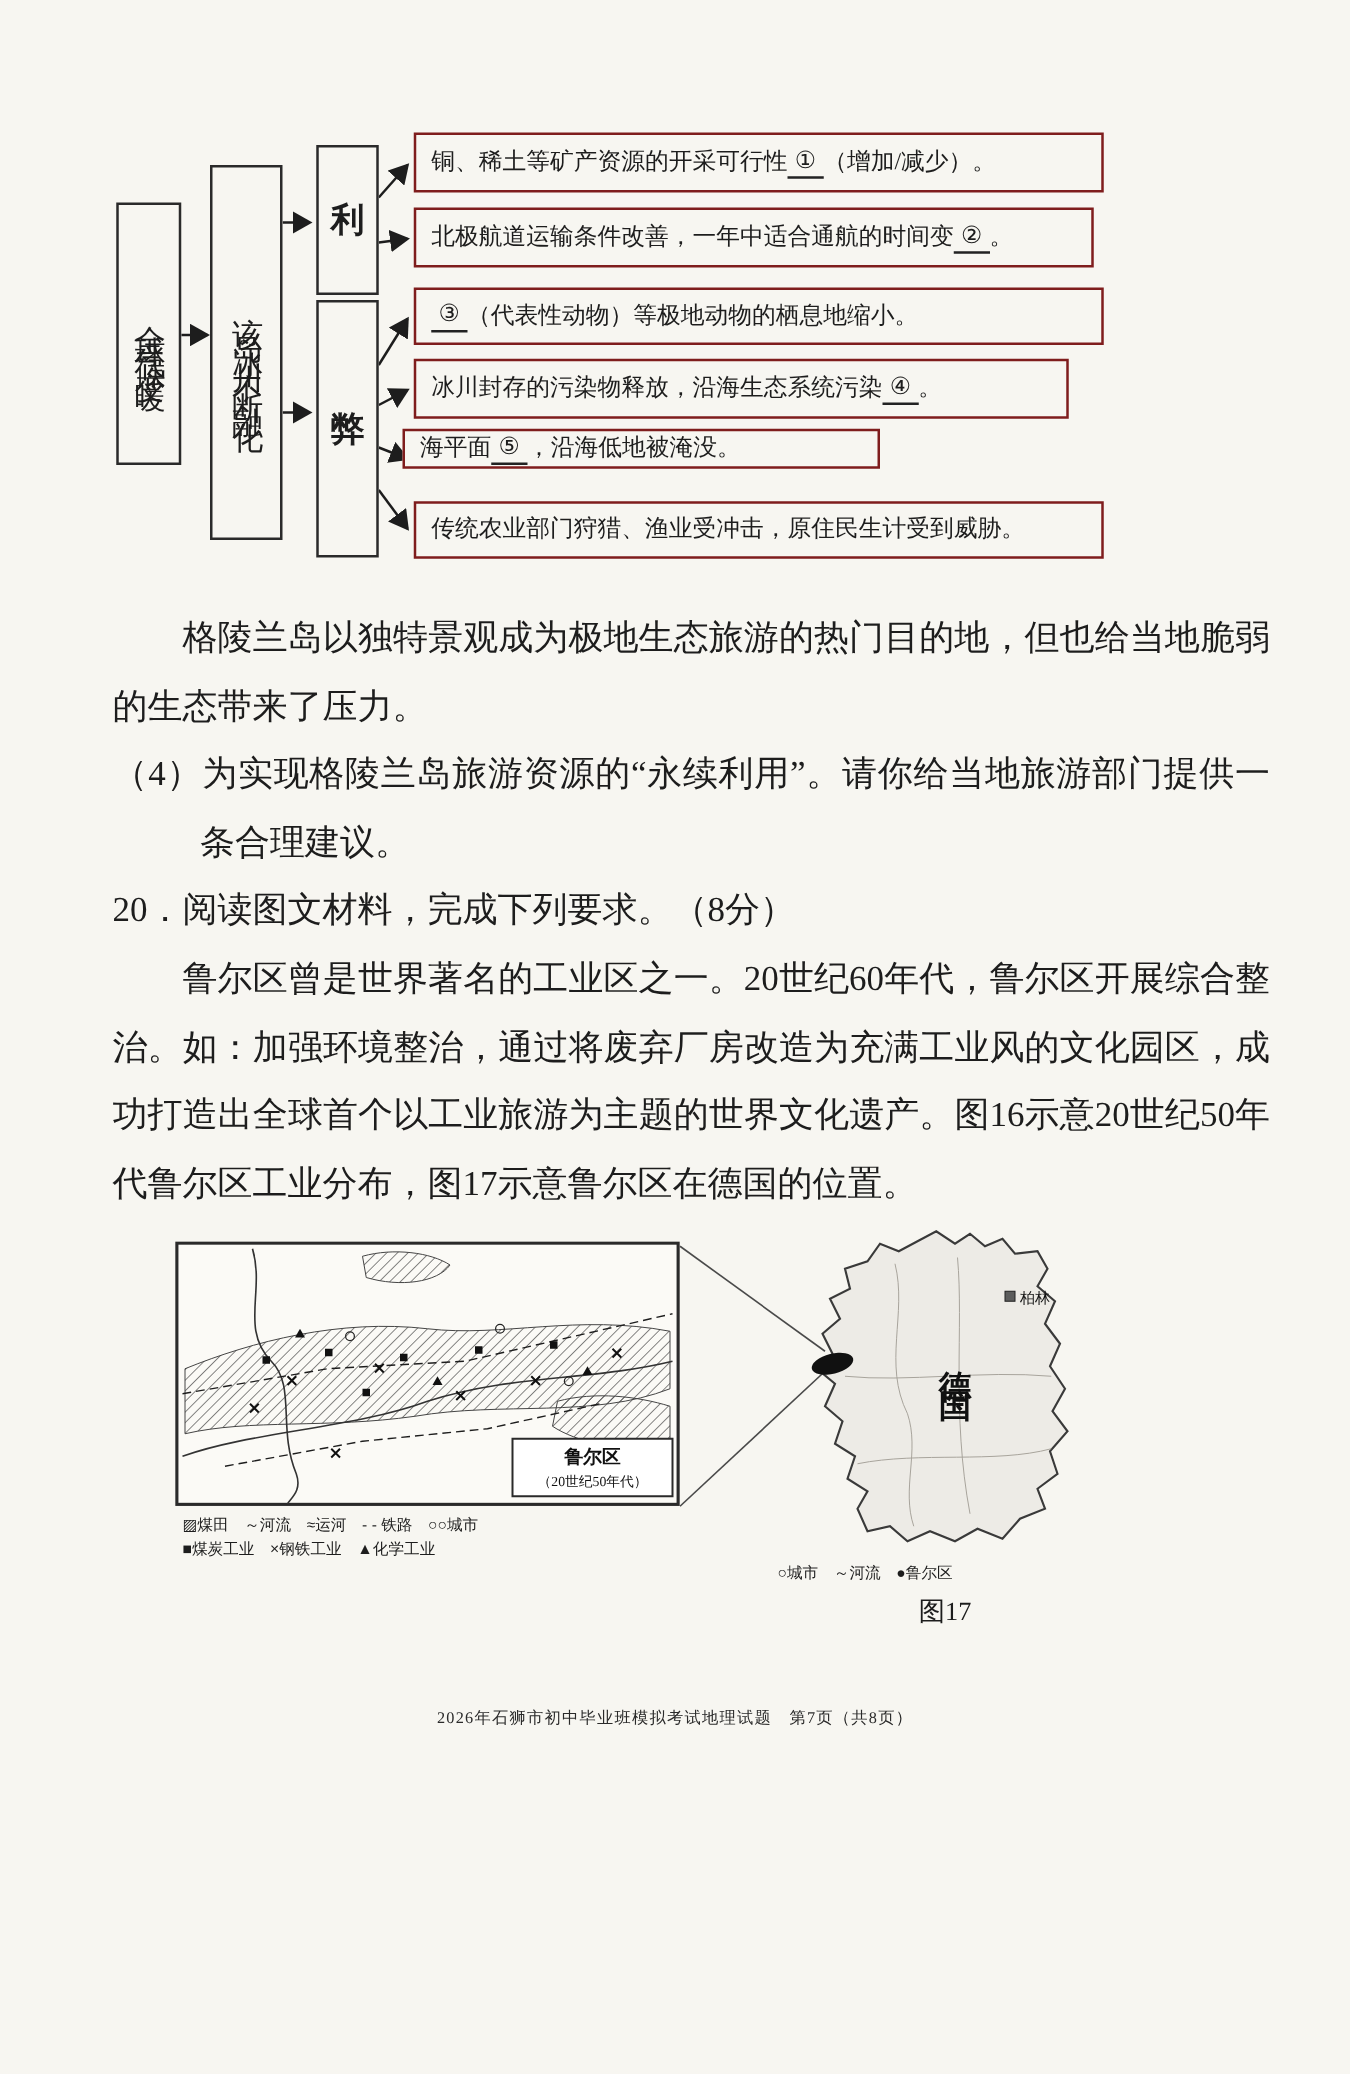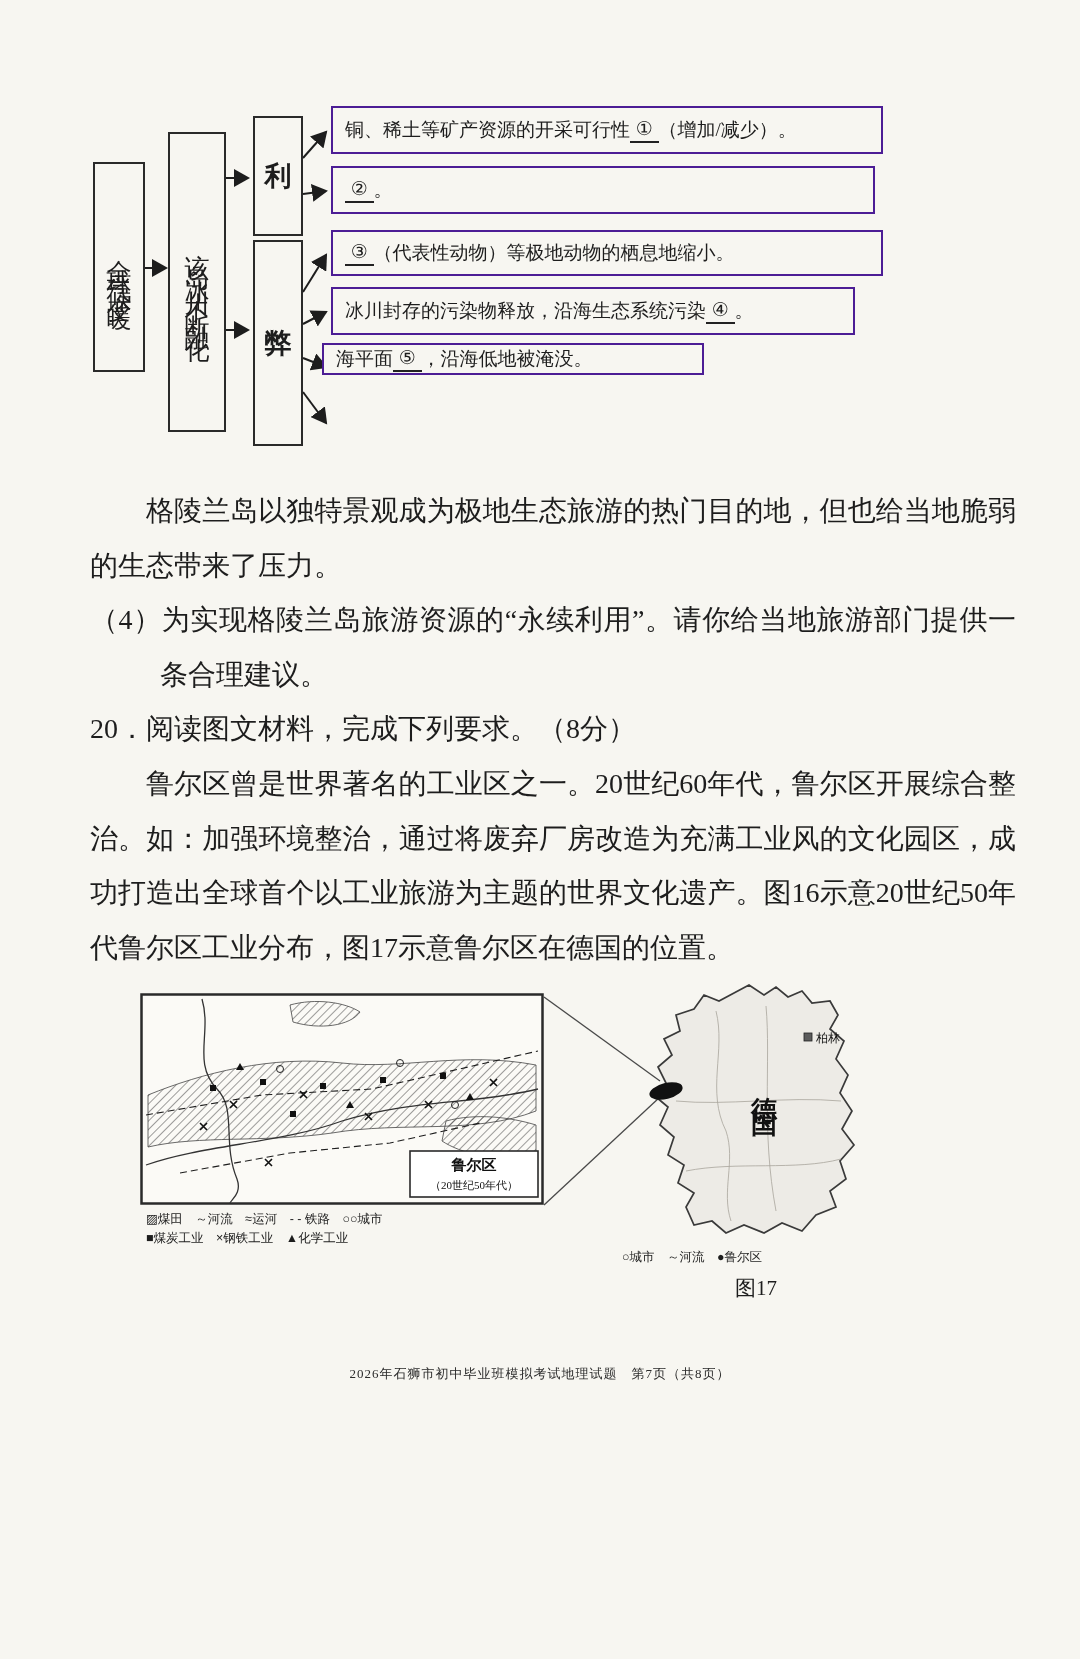--- a/index.html
+++ b/index.html
@@ -26,21 +26,21 @@
   .fc-vtext{
     writing-mode:vertical-rl;
     text-orientation:upright;
     font-size:25px;
     letter-spacing:9px;
     font-weight:500;
   }
   .fc-branch{font-size:27px;font-weight:600;}
   .fc-item{
     position:absolute;
-    border:2px solid #4c1d95;
+    border:2px solid #7f1d1d;
     background:#f7f6f1;
     box-sizing:border-box;
     display:flex;align-items:center;
     padding:4px 12px;
     font-size:19px;
     line-height:1.25;
     white-space:nowrap;
   }
   .arrow-layer{position:absolute;left:0;top:0;width:1080px;height:462px;pointer-events:none;}
   .blank{border-bottom:2px solid #222;white-space:pre;padding:0 1px;}
@@ -103,36 +103,40 @@
     <div class="fc-box fc-branch" style="left:253px;top:116px;width:50px;height:120px;">利</div>
 
     <div class="fc-box fc-branch" style="left:253px;top:240px;width:50px;height:206px;">弊</div>
 
     <div class="fc-item" style="left:331px;top:106px;width:552px;height:48px;">
         <span>铜、稀土等矿产资源的开采可行性</span>
         <span class="blank"> ① </span>
         <span>（增加/减少）。</span>
       </div>
     <div class="fc-item" style="left:331px;top:166px;width:544px;height:48px;">
+        <span>北极航道运输条件改善，一年中适合通航的时间变</span>
         <span class="blank"> ② </span>
         <span>。</span>
       </div>
     <div class="fc-item" style="left:331px;top:230px;width:552px;height:46px;">
         <span class="blank"> ③ </span>
         <span>（代表性动物）等极地动物的栖息地缩小。</span>
       </div>
     <div class="fc-item" style="left:331px;top:287px;width:524px;height:48px;">
         <span>冰川封存的污染物释放，沿海生态系统污染</span>
         <span class="blank"> ④ </span>
         <span>。</span>
       </div>
     <div class="fc-item" style="left:322px;top:343px;width:382px;height:32px;">
         <span>海平面</span>
         <span class="blank"> ⑤ </span>
         <span>，沿海低地被淹没。</span>
+      </div>
+    <div class="fc-item" style="left:331px;top:401px;width:552px;height:46px;">
+        <span>传统农业部门狩猎、渔业受冲击，原住民生计受到威胁。</span>
       </div>
   </div>
 
   <div class="content">
 
     <p class="para-indent mt-sm">格陵兰岛以独特景观成为极地生态旅游的热门目的地，但也给当地脆弱的生态带来了压力。</p>
 
     <p class="hang">（4）为实现格陵兰岛旅游资源的“永续利用”。请你给当地旅游部门提供一条合理建议。</p>
 
     <p class="q-head mt-md">20．阅读图文材料，完成下列要求。（8分）</p>

